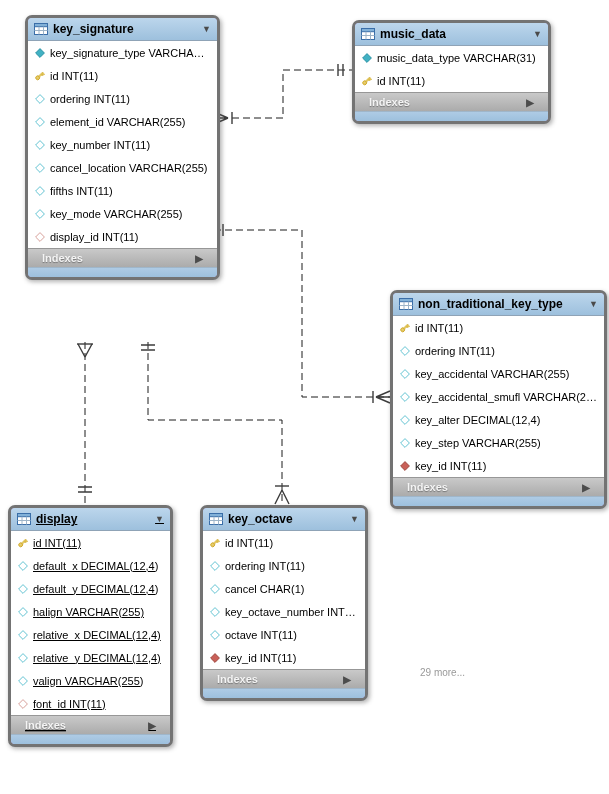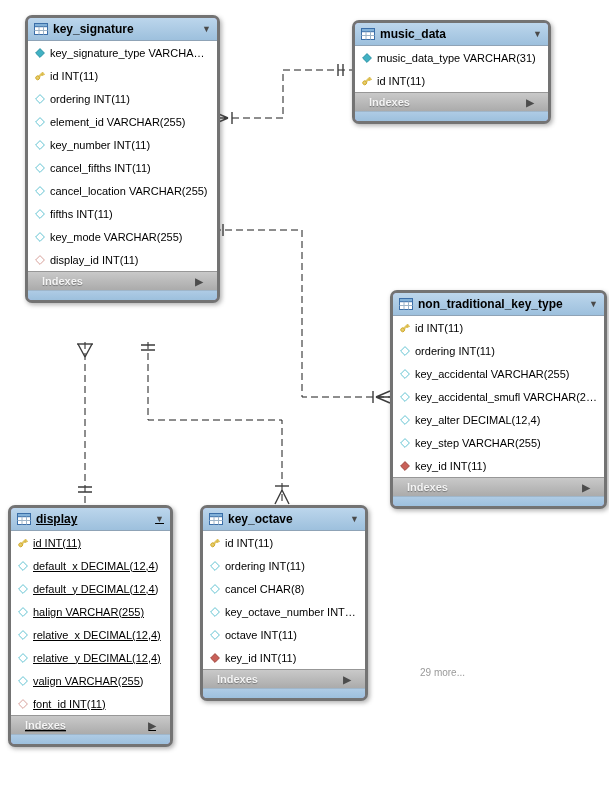--- a/index.html
+++ b/index.html
@@ -133,28 +133,20 @@
             </svg>
           </div>
           <div class="f-label">key_number INT(11)</div>
         </div>
         <div class="t-row">
           <div class="f-icon">
             <svg width="10" height="10" viewBox="0 0 10 10">
               <polygon points="5,0.6 9.4,5 5,9.4 0.6,5" fill="#ffffff" stroke="#63c3d2"></polygon>
             </svg>
           </div>
-          <div class="f-label">cancel_fifths INT(11)</div>
-        </div>
-        <div class="t-row">
-          <div class="f-icon">
-            <svg width="10" height="10" viewBox="0 0 10 10">
-              <polygon points="5,0.6 9.4,5 5,9.4 0.6,5" fill="#ffffff" stroke="#63c3d2"></polygon>
-            </svg>
-          </div>
           <div class="f-label">cancel_location VARCHAR(255)</div>
         </div>
         <div class="t-row">
           <div class="f-icon">
             <svg width="10" height="10" viewBox="0 0 10 10">
               <polygon points="5,0.6 9.4,5 5,9.4 0.6,5" fill="#ffffff" stroke="#63c3d2"></polygon>
             </svg>
           </div>
           <div class="f-label">fifths INT(11)</div>
         </div>
@@ -429,21 +421,21 @@
             </svg>
           </div>
           <div class="f-label">ordering INT(11)</div>
         </div>
         <div class="t-row">
           <div class="f-icon">
             <svg width="10" height="10" viewBox="0 0 10 10">
               <polygon points="5,0.6 9.4,5 5,9.4 0.6,5" fill="#ffffff" stroke="#63c3d2"></polygon>
             </svg>
           </div>
-          <div class="f-label">cancel CHAR(8)</div>
+          <div class="f-label">cancel CHAR(1)</div>
         </div>
         <div class="t-row">
           <div class="f-icon">
             <svg width="10" height="10" viewBox="0 0 10 10">
               <polygon points="5,0.6 9.4,5 5,9.4 0.6,5" fill="#ffffff" stroke="#63c3d2"></polygon>
             </svg>
           </div>
           <div class="f-label">key_octave_number INT(11)</div>
         </div>
         <div class="t-row">

